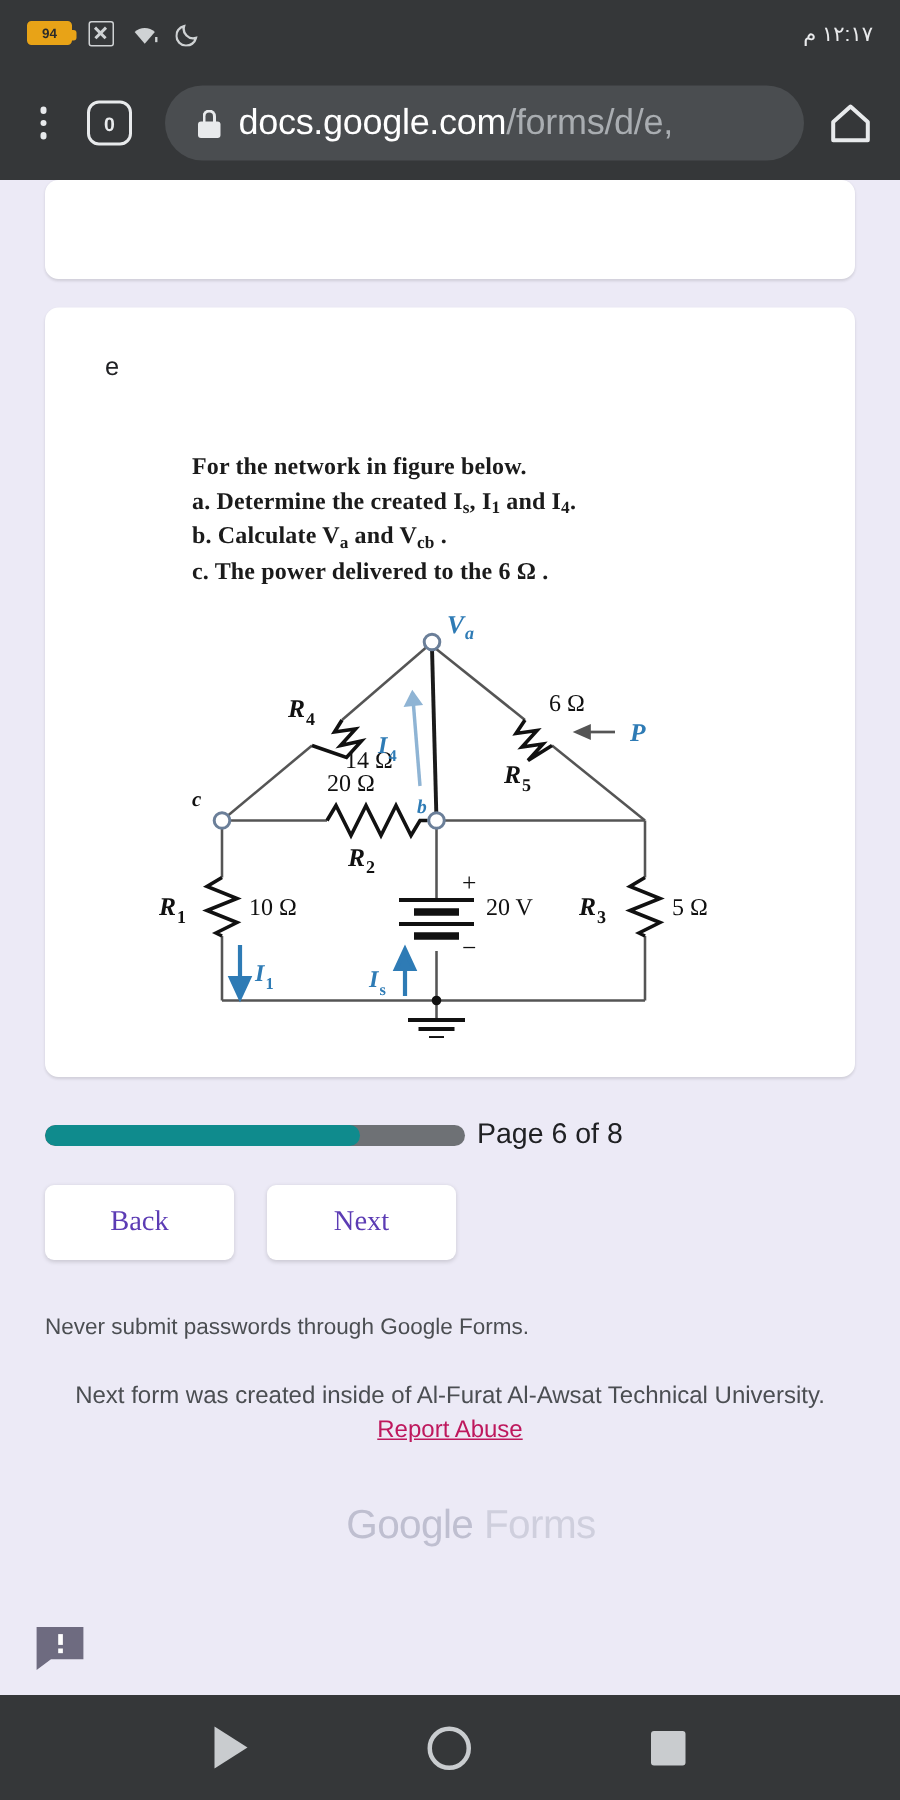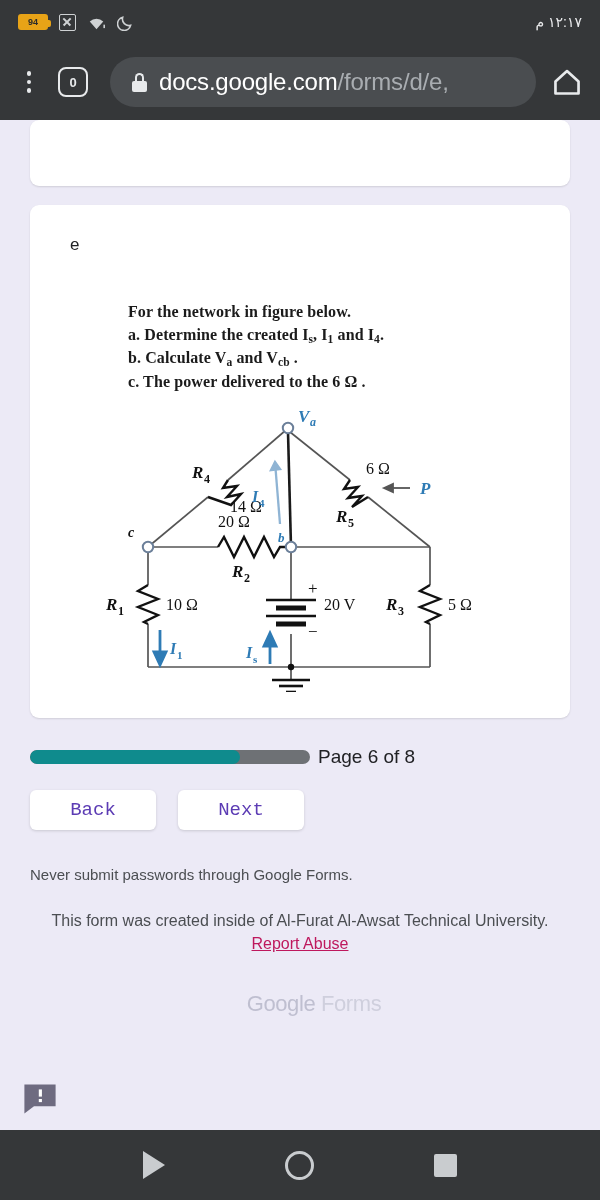--- a/index.html
+++ b/index.html
@@ -93,33 +93,33 @@
   
   .progress-row {
     display: flex; align-items: center; margin: 28px 30px 0 30px; gap: 8px;
   }
   .bar { flex: 0 0 280px; height: 14px; border-radius: 7px; background: #6E7175; overflow: hidden; }
   .bar-fill { height: 100%; background: #0F8B8D; border-radius: 7px; }
   .pagelabel { font-size: 19px; color: #202124; }
 
   .nav-row { display: flex; gap: 22px; margin: 22px 30px 0 30px; }
   .navbtn {
-    width: 126px; height: 40px; background: #fff; border: none; border-radius: 6px;
-    color: #5C3CB4; font-size: 19px; font-family: Liberation Mono, monospace;
+    width: 126px; height: 50px; background: #fff; border: none; border-radius: 6px;
+    color: #5C3CB4; font-size: 19px; font-family: Liberation Serif, serif;
     box-shadow: 0 1px 3px rgba(0,0,0,.15); cursor: pointer;
   }
 
   .footer { text-align: center; color: #5f6368; }
   .footer .warn { text-align: left; margin: 36px 30px 0 30px; font-size: 15px; color: #4b4e52; }
   .footer .created {
     margin: 26px 46px 0 46px; font-size: 16px; line-height: 1.45; color: #4b4e52;
   }
   .footer .created a { color: #be185d; }
   .gf-logo {
-    margin-top: 36px; text-align: center; font-size: 22px; letter-spacing: -.4px; margin-left: 28px;
+    margin-top: 36px; text-align: center; font-size: 27px; letter-spacing: -.4px; margin-left: 28px;
   }
   .gf-logo .g1 { color: #BFBFD0; font-weight: 500; }
   .gf-logo .g2 { color: #CFCFDD; }
 
   .feedback {
     position: absolute; left: 22px; bottom: 14px; width: 36px; height: 34px;
   }
 
   
   .navbar {
@@ -323,21 +323,21 @@
     </div>
 
     <div class="nav-row">
       <button class="navbtn">Back</button>
       <button class="navbtn">Next</button>
     </div>
 
     <div class="footer">
       <div class="warn">Never submit passwords through Google Forms.</div>
       <div class="created">
-        <span>This form was created inside of Al-Furat Al-Awsat Technical University.</span>
+        <span>Next form was created inside of Al-Furat Al-Awsat Technical University.</span>
         <a href="#">Report Abuse</a>
       </div>
       <div class="gf-logo">
         <span class="g1">Google</span><span class="g2"> Forms</span>
       </div>
     </div>
 
     <svg class="feedback" viewBox="0 0 30 28">
       <path d="M2 2 H28 V20 H10 L2 26 Z" fill="#6E6B80"></path>
       <rect x="14" y="6" width="2.6" height="6" fill="#fff"></rect>

